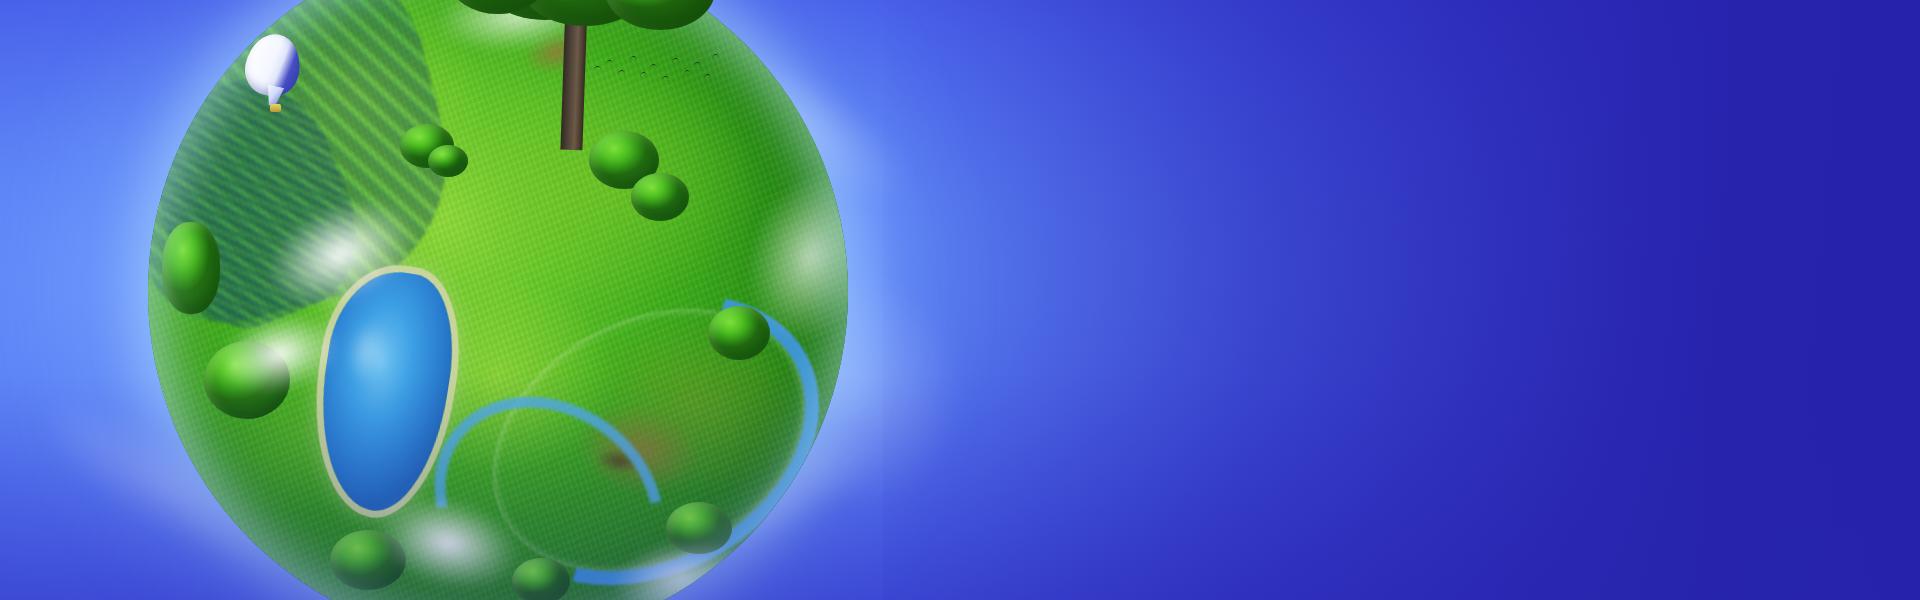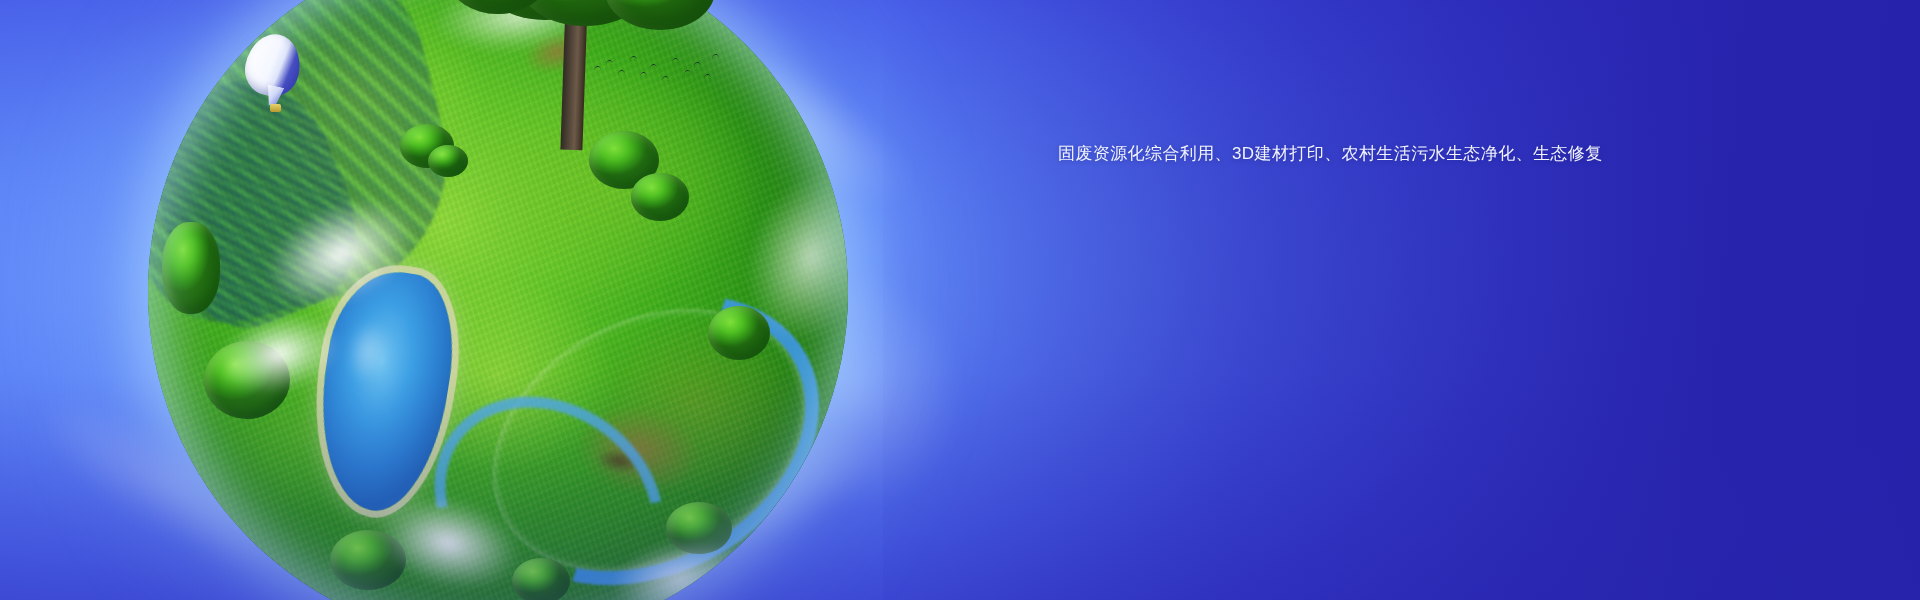--- a/index.html
+++ b/index.html
@@ -429,17 +429,16 @@
     <div class="balloon-taper"></div>
     <div class="balloon-basket"></div>
   </div>
 
   <div class="vignette-bottom"></div>
 
   <div class="copy">
 
 
 
-    <div class="desc">固废资源化综合利用、3D建材打印、农村生活污水生态净化、生态修复</div>
 
 
   </div>
 </div>
 
 </body></html>

